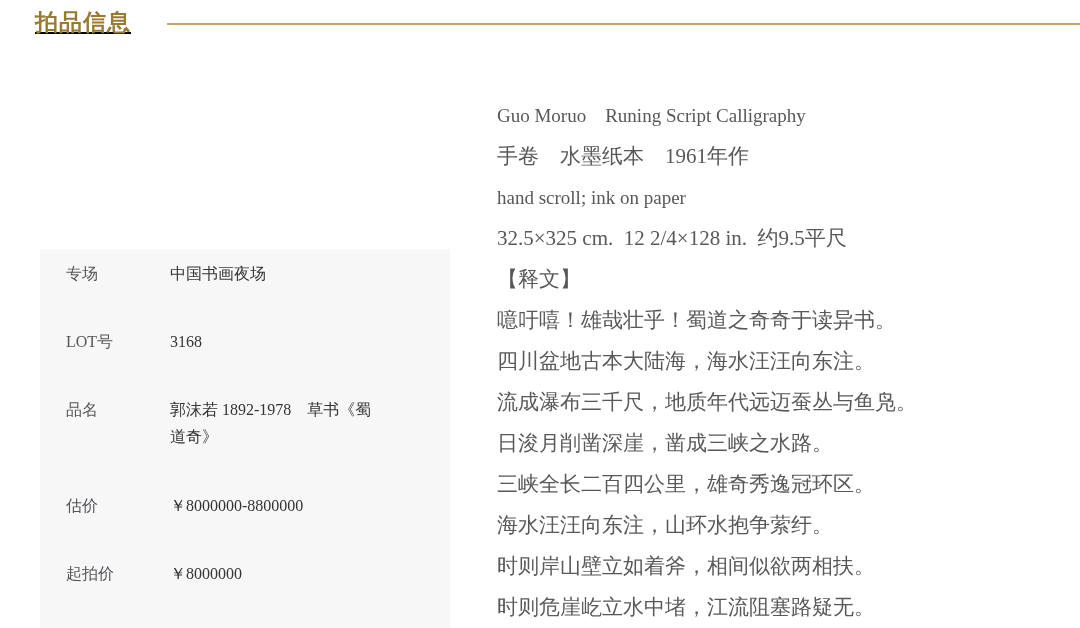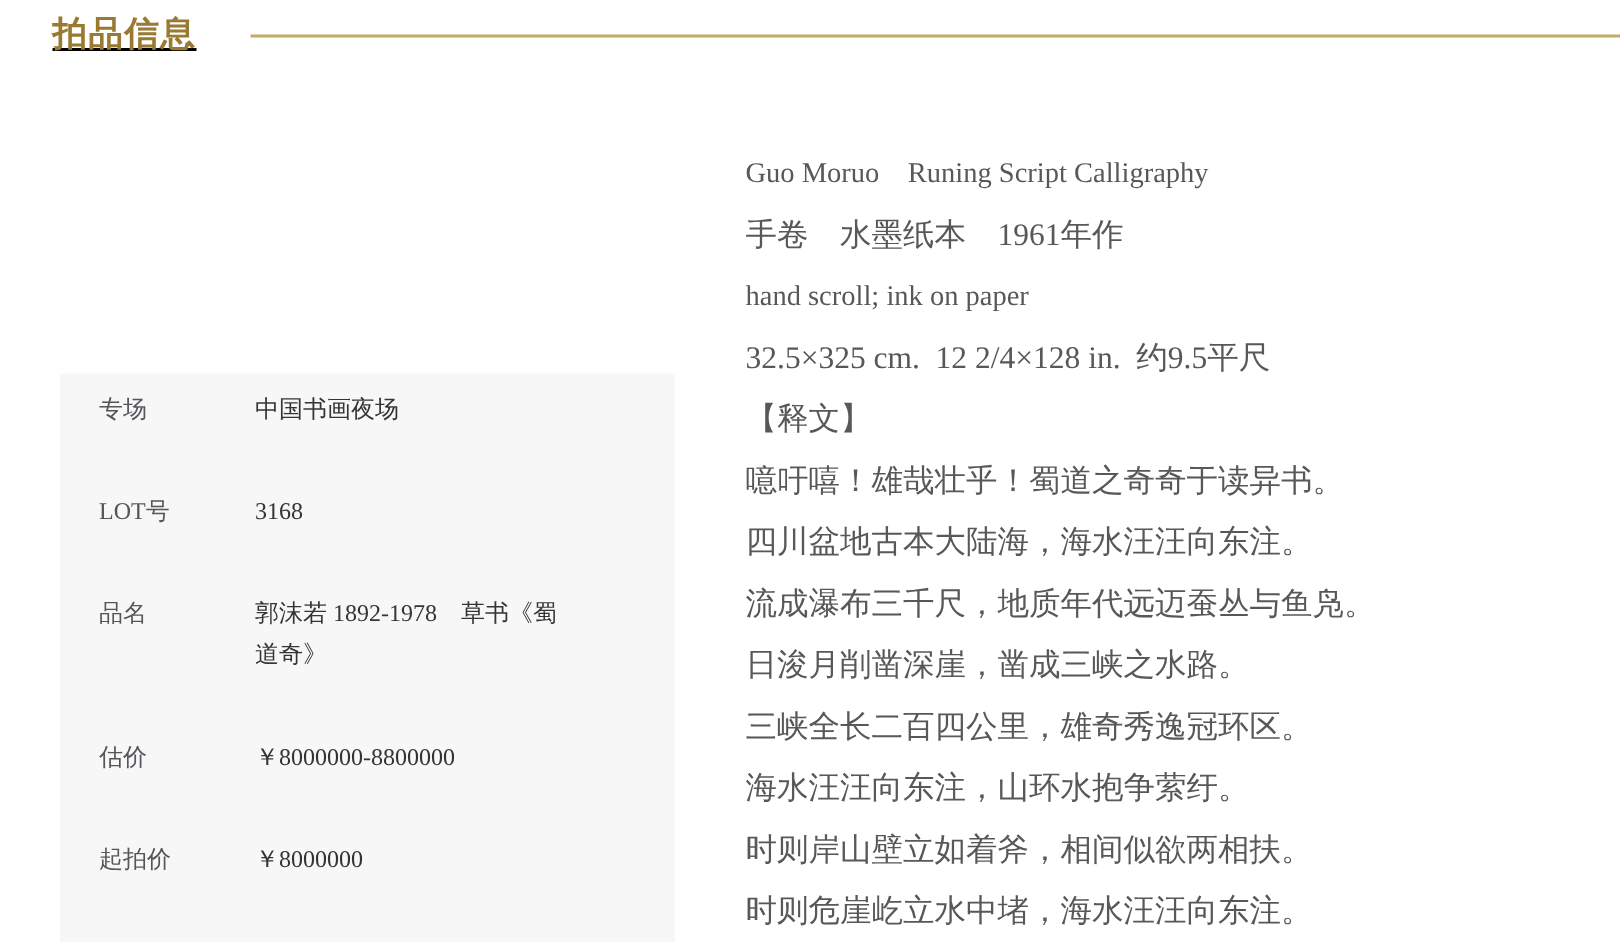--- a/index.html
+++ b/index.html
@@ -125,16 +125,16 @@
     <p class="detail-line en">hand scroll; ink on paper</p>
     <p class="detail-line">32.5×325 cm.  12 2/4×128 in.  约9.5平尺</p>
     <p class="detail-line">【释文】</p>
     <p class="detail-line">噫吁嘻！雄哉壮乎！蜀道之奇奇于读异书。</p>
     <p class="detail-line">四川盆地古本大陆海，海水汪汪向东注。</p>
     <p class="detail-line">流成瀑布三千尺，地质年代远迈蚕丛与鱼凫。</p>
     <p class="detail-line">日浚月削凿深崖，凿成三峡之水路。</p>
     <p class="detail-line">三峡全长二百四公里，雄奇秀逸冠环区。</p>
     <p class="detail-line">海水汪汪向东注，山环水抱争萦纡。</p>
     <p class="detail-line">时则岸山壁立如着斧，相间似欲两相扶。</p>
-    <p class="detail-line">时则危崖屹立水中堵，海水汪汪向东注。</p>
+    <p class="detail-line">时则危崖屹立水中堵，江流阻塞路疑无。</p>
   </div>
 
 </div>
 
 </body></html>

